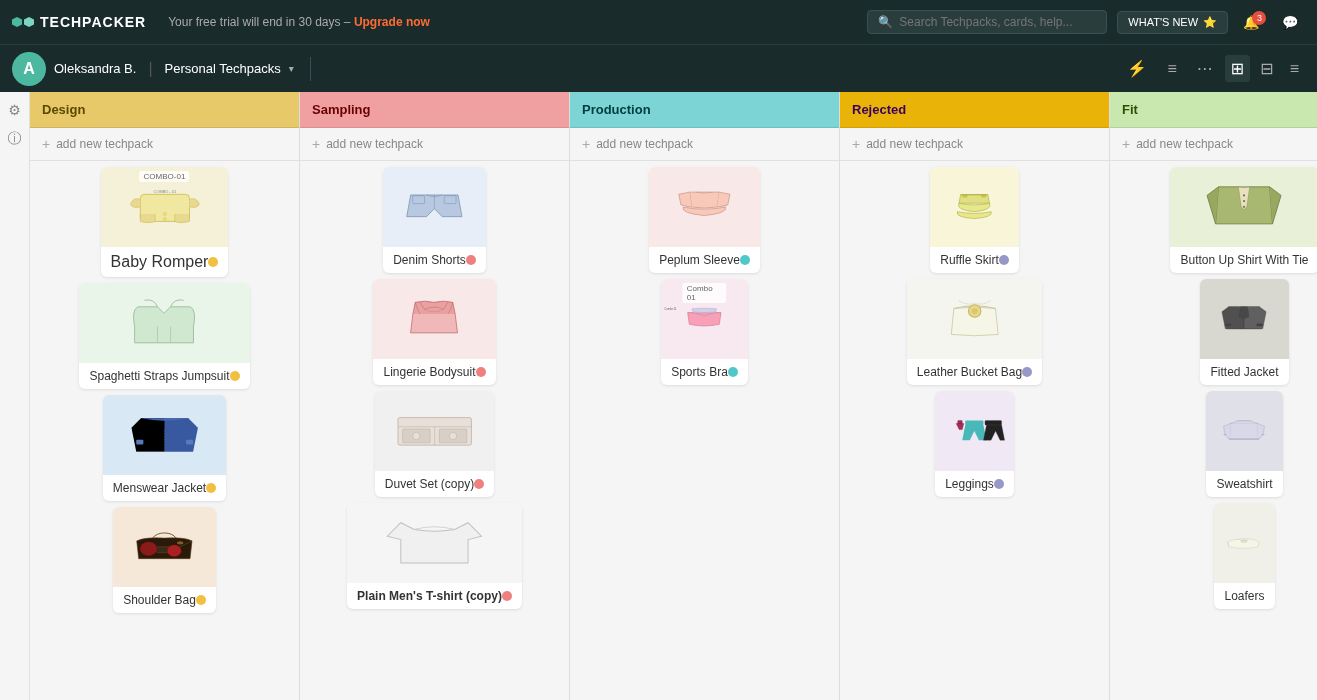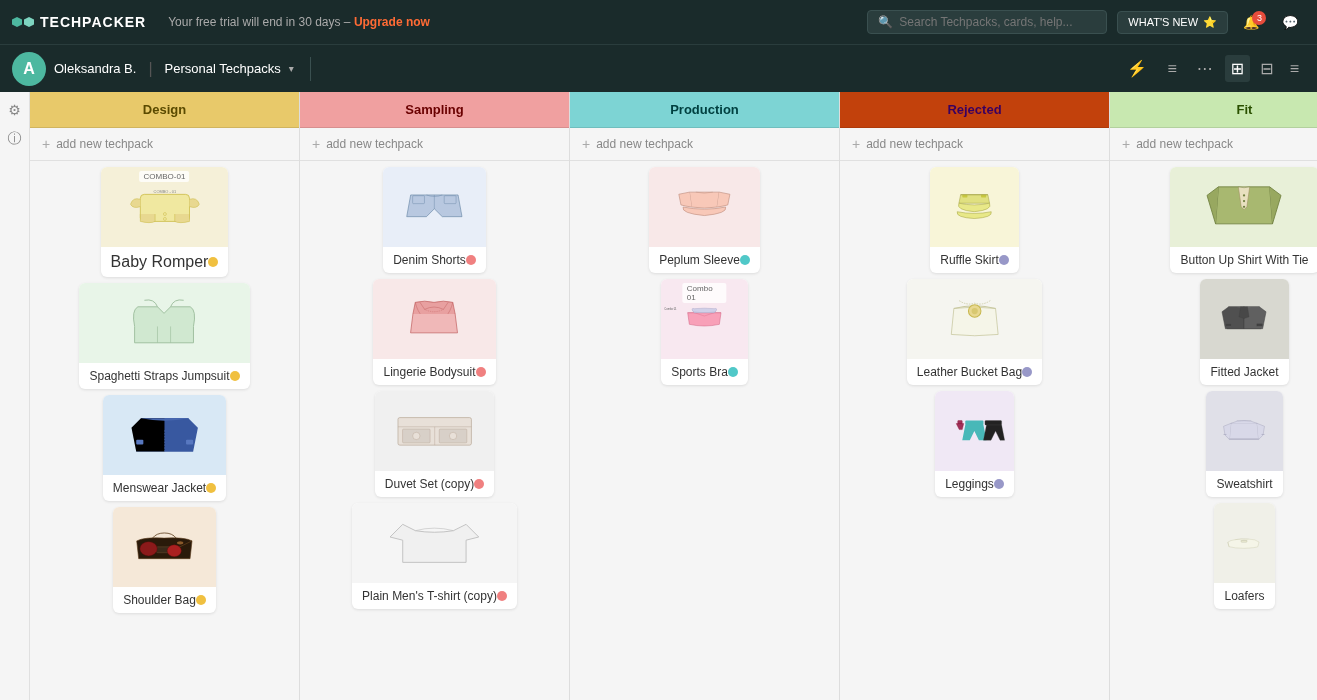--- a/index.html
+++ b/index.html
@@ -154,27 +154,26 @@
       display: flex;
       flex-direction: column;
       border-right: 1px solid #ddd;
       background: #f5f5f5;
     }
 
     .column-header {
       padding: 10px 12px;
       font-size: 13px;
       font-weight: 600;
-      text-align: center;
       border-bottom: 1px solid rgba(0,0,0,0.1);
     }
     .col-design .column-header { background: #e8c96a; color: #5a4a00; }
     .col-sampling .column-header { background: #f0a0a0; color: #6a0000; }
     .col-production .column-header { background: #7dd4d4; color: #004040; }
-    .col-rejected .column-header { background: #c2410c; color: #3a0060; }
+    .col-rejected .column-header { background: #eab308; color: #3a0060; }
     .col-fit .column-header { background: #c8e8b0; color: #2a5000; }
 
     .add-techpack {
       display: flex;
       align-items: center;
       gap: 6px;
       padding: 8px 12px;
       font-size: 12px;
       color: #888;
       cursor: pointer;
@@ -423,21 +422,21 @@
             </div>
           </div>
           <div class="card">
             <div class="card-image" style="background: rgb(245, 245, 245);">
               <svg viewBox="0 0 260 80" xmlns="http://www.w3.org/2000/svg">
     <path d="M80 10 L60 30 L80 35 L80 70 L180 70 L180 35 L200 30 L180 10 L160 20 Q130 25 100 20 Z" fill="#f0f0f0" stroke="#c0c0c0" stroke-width="1.5"></path>
     <path d="M100 20 Q130 12 160 20" fill="none" stroke="#c0c0c0" stroke-width="1"></path>
   </svg>
             </div>
             <div class="card-footer">
-              <span style="font-size: 12px; color: rgb(51, 51, 51); font-weight: 400; flex: 1 1 0%;">Plain Men's T-shirt (copy)</span>
+              <span style="font-size: 12px; color: rgb(51, 51, 51); font-weight: 700; flex: 1 1 0%;">Plain Men's T-shirt (copy)</span>
               <span class="dot dot-salmon"></span>
             </div>
           </div>
         </div>
       </div>
       <div class="kanban-column col-production">
         <div class="column-header">Production</div>
         <div class="add-techpack">
           <span style="font-size:14px;color:#aaa;">+</span>
           <span>add new techpack</span>

